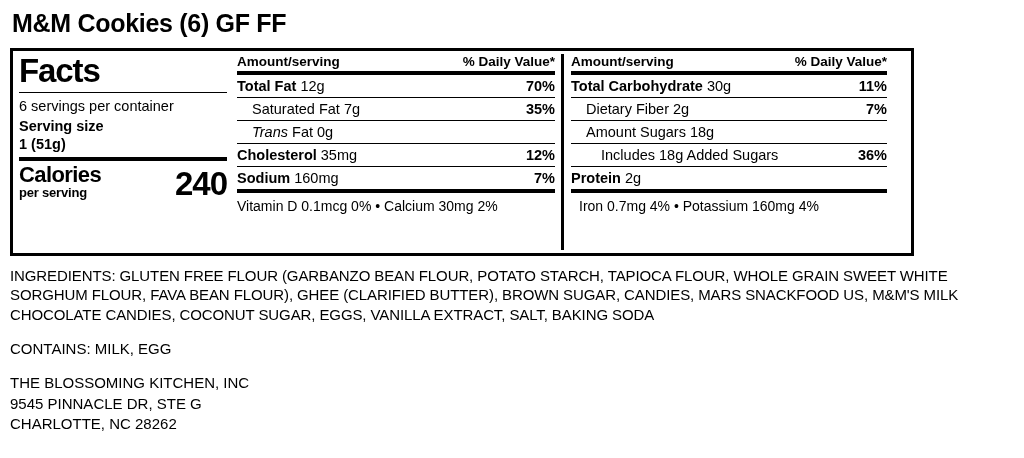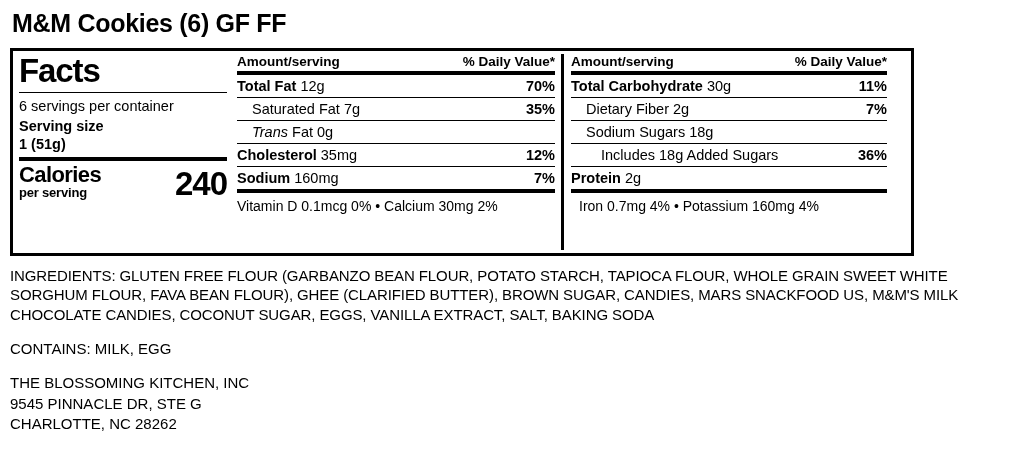--- a/index.html
+++ b/index.html
@@ -269,21 +269,21 @@
         <div class="rule-thin"></div>
 
         <div class="nrow ind1">
           <span class="nm"><span>Dietary Fiber</span>
           <span>2g</span></span>
           <span class="dv">7%</span>
         </div>
         <div class="rule-thin"></div>
 
         <div class="nrow ind1">
-          <span class="nm"><span>Sodium Sugars</span>
+          <span class="nm"><span>Amount Sugars</span>
           <span>18g</span></span>
           <span class="dv"></span>
         </div>
         <div class="rule-thin"></div>
 
         <div class="nrow ind2">
           <span class="nm"><span>Includes 18g Added Sugars</span>
           <span></span></span>
           <span class="dv">36%</span>
         </div>

